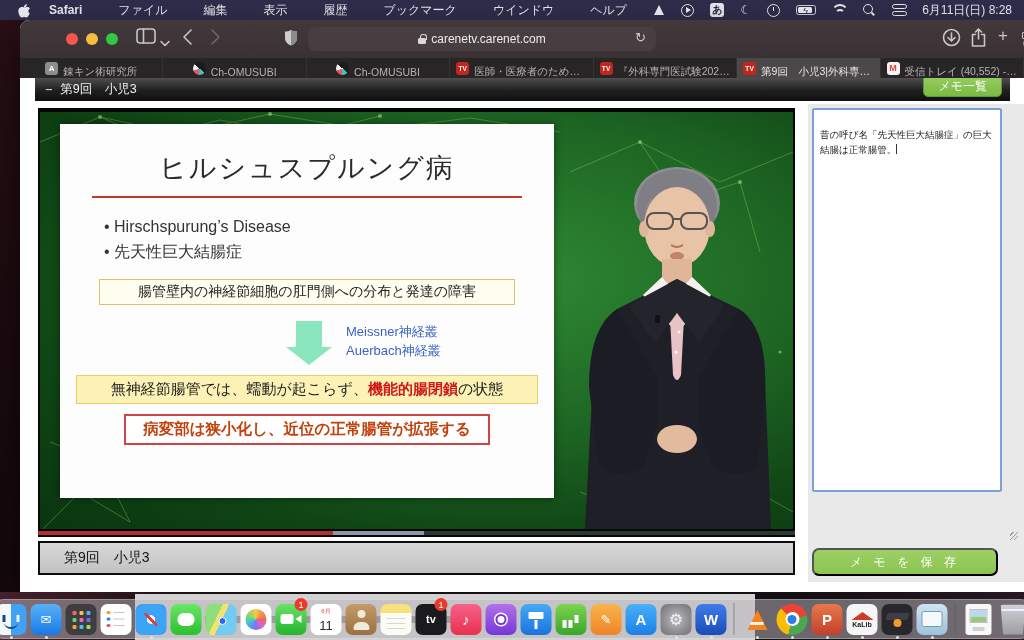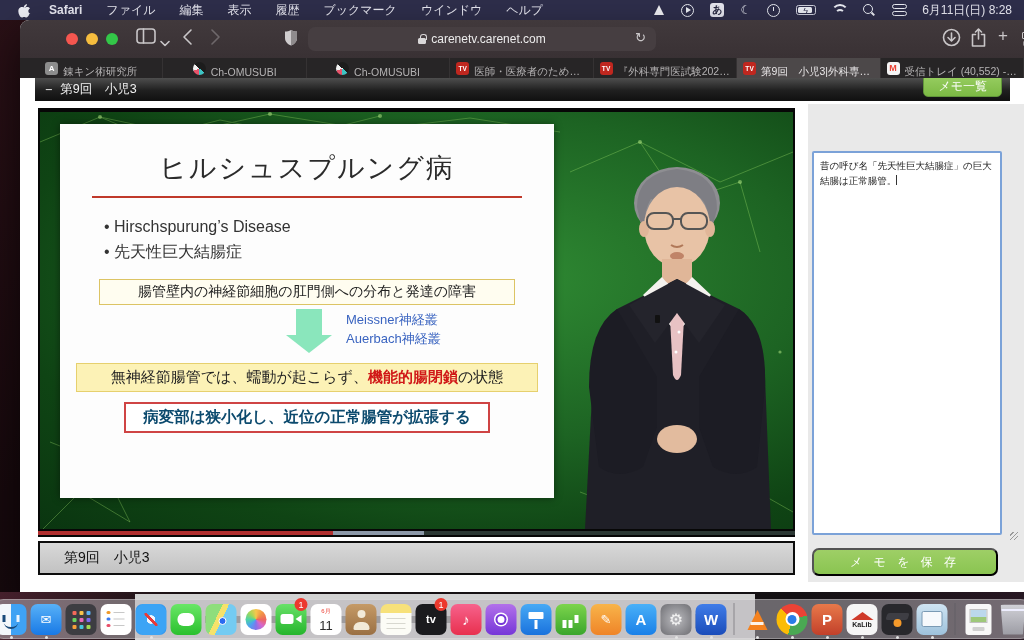--- a/index.html
+++ b/index.html
@@ -4,21 +4,21 @@
 <style>
   *{margin:0;padding:0;box-sizing:border-box;}
   html,body{background:#000;}
   body{font-family:"Liberation Sans","DejaVu Sans",sans-serif;}
   #screen{position:relative;width:1024px;height:640px;overflow:hidden;
     background:linear-gradient(135deg,#2a1016 0%,#17090d 30%,#120a0e 70%,#301420 100%);}
 
   
   #menubar{position:absolute;left:0;top:0;width:1024px;height:20px;background:#2e2e4b;
     display:flex;align-items:center;color:#e9e9f2;font-size:12px;}
-  #menus{display:flex;align-items:center;gap:4px;}
+  #menus{display:flex;align-items:center;gap:16px;}
   .menu-item{padding:0 10px;cursor:default;}
   .menu-item.app{font-weight:bold;}
   #apple-wrap{padding:0 8px 0 18px;display:flex;align-items:center;}
   #status{margin-left:auto;display:flex;align-items:center;gap:16px;padding-right:12px;}
   .st{position:relative;display:inline-flex;align-items:center;justify-content:center;height:14px;}
   .st-vlc{width:12px;height:12px;}
   .st-vlc::before{content:"";border-left:5px solid transparent;border-right:5px solid transparent;border-bottom:10px solid #f0f0f4;}
   .st-play{width:13px;height:13px;border:1.4px solid #eceef5;border-radius:50%;}
   .st-play::before{content:"";margin-left:2px;border-left:5px solid #eceef5;border-top:3px solid transparent;border-bottom:3px solid transparent;}
   .st-input-ja{width:14px;height:14px;border-radius:3px;background:#e7e7f0;color:#24243d;font-size:10px;font-weight:bold;}
@@ -89,45 +89,45 @@
   #player{position:absolute;left:18px;top:30px;width:757px;height:429px;background:#070707;}
   #video{position:absolute;left:2px;right:2px;top:4px;bottom:8px;overflow:hidden;
     background:radial-gradient(ellipse at 62% 40%,#2f8a33 0%,#1d6423 45%,#0f4414 75%,#0a3510 100%);}
   #plexus{position:absolute;inset:0;}
   #slide{position:absolute;left:20px;top:12px;width:494px;height:374px;background:#fdfdfd;box-shadow:0 0 8px rgba(0,0,0,.45);}
   #slide-title{margin-top:26px;text-align:center;font-size:27px;letter-spacing:2px;color:#2b2b2b;}
   #slide-rule{width:430px;height:2px;background:#c0392b;margin:10px auto 0;}
   #bullets{margin:20px 0 0 44px;color:#333;}
   .b1{font-size:16px;margin-bottom:6px;}
   .b2{font-size:13px;margin:0 0 8px 26px;color:#444;}
-  .box1{margin:16px auto 0;width:416px;background:#fffdf0;border:1px solid #dcc464;font-size:14px;color:#222;
+  .box1{margin:16px auto 12px;width:416px;background:#fffdf0;border:1px solid #dcc464;font-size:14px;color:#222;
     padding:3px 8px;text-align:center;}
   #arrow-row{position:relative;height:58px;}
   #green-arrow{position:absolute;left:236px;top:4px;width:26px;height:26px;background:#8ae6bc;}
   #green-arrow::after{content:"";position:absolute;left:-10px;top:26px;border-left:23px solid transparent;border-right:23px solid transparent;border-top:18px solid #8ae6bc;}
   #arrow-labels{position:absolute;left:286px;top:6px;color:#3a64c0;font-size:13px;line-height:1.45;}
   .box2{margin:0 auto;width:462px;background:#fcf2b6;border:1px solid #e6d06e;font-size:15px;color:#222;
     padding:4px 21px;text-align:center;white-space:nowrap;}
   .box2 .red{color:#d01818;font-weight:bold;}
-  .box3{margin:10px auto 0;width:366px;background:#fff;border:2px solid #cf4444;font-size:15.5px;font-weight:bold;color:#0c4a6e;
+  .box3{margin:10px auto 0;width:366px;background:#fff;border:2px solid #cf4444;font-size:15.5px;font-weight:bold;color:#c2410c;
     padding:3px 6px;text-align:center;white-space:nowrap;}
   #presenter{position:absolute;right:-6px;bottom:0;}
   #progress{position:absolute;left:0;right:0;bottom:2px;height:4px;background:#2c3834;display:flex;}
   #prog-played{height:100%;background:#b23030;}
   #prog-buffered{height:100%;background:#8c98a8;}
 
   
   #caption-bar{position:absolute;left:18px;top:463px;width:757px;height:34px;border:2px solid #0c0c0c;
     background:linear-gradient(#d8d8d8,#c2c2c2);display:flex;align-items:center;color:#111;font-size:14px;}
   #caption-bar span{margin-left:24px;}
 
   
   #memo-panel{position:absolute;left:788px;top:26px;width:216px;height:478px;background:#e9e9e9;}
   #memo-box{position:absolute;left:4px;top:4px;width:190px;height:384px;background:#fff;border:2px solid #7ba2d8;
-    border-radius:2px;font-size:9.5px;line-height:1.6;color:#222;padding:5px 6px;overflow:hidden;margin-top:43px;}
+    border-radius:2px;font-size:9.5px;line-height:1.6;color:#222;padding:17px 6px;overflow:hidden;}
   #memo-box .caret{display:inline-block;width:1px;height:10px;background:#333;vertical-align:-1px;}
   #memo-resize{position:absolute;right:6px;top:428px;width:8px;height:8px;
     background:repeating-linear-gradient(135deg,transparent 0 2px,#9a9a9a 2px 3px);}
   #save-btn{position:absolute;left:4px;top:444px;width:186px;height:28px;border-radius:7px;
     background:linear-gradient(#9ecf66,#8ac451);color:#fff;font-size:12px;letter-spacing:4px;
     display:flex;align-items:center;justify-content:center;}
 
   
   #bottom-strip{position:absolute;left:0;top:592px;width:1024px;height:48px;
     background:linear-gradient(90deg,#45202c 0%,#1a1214 18%,#131013 78%,#271722 100%);}

